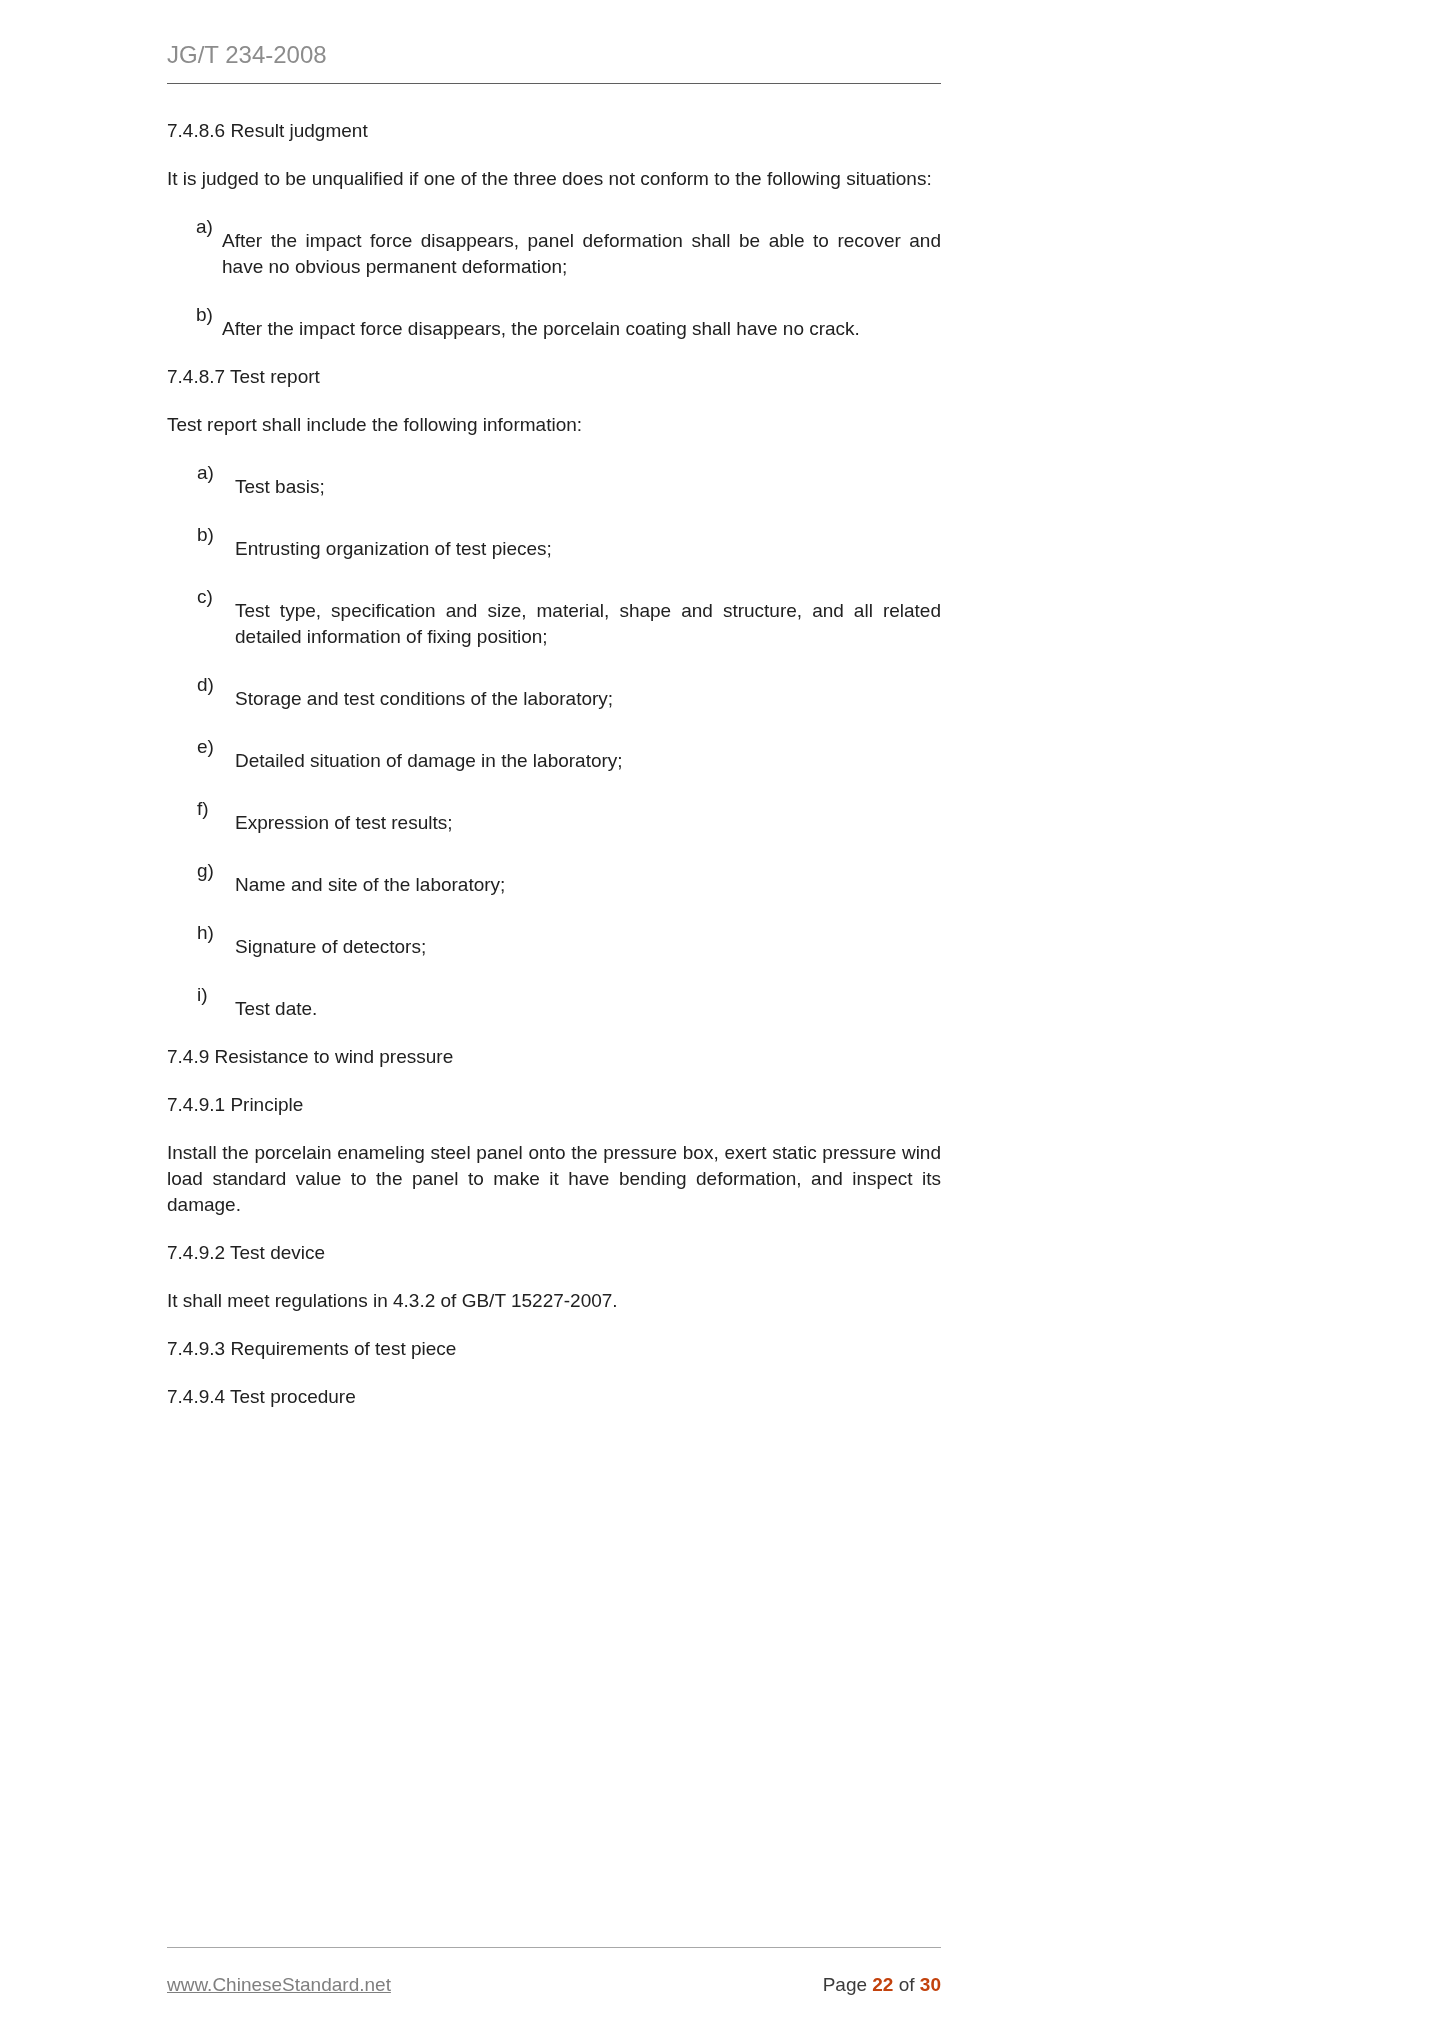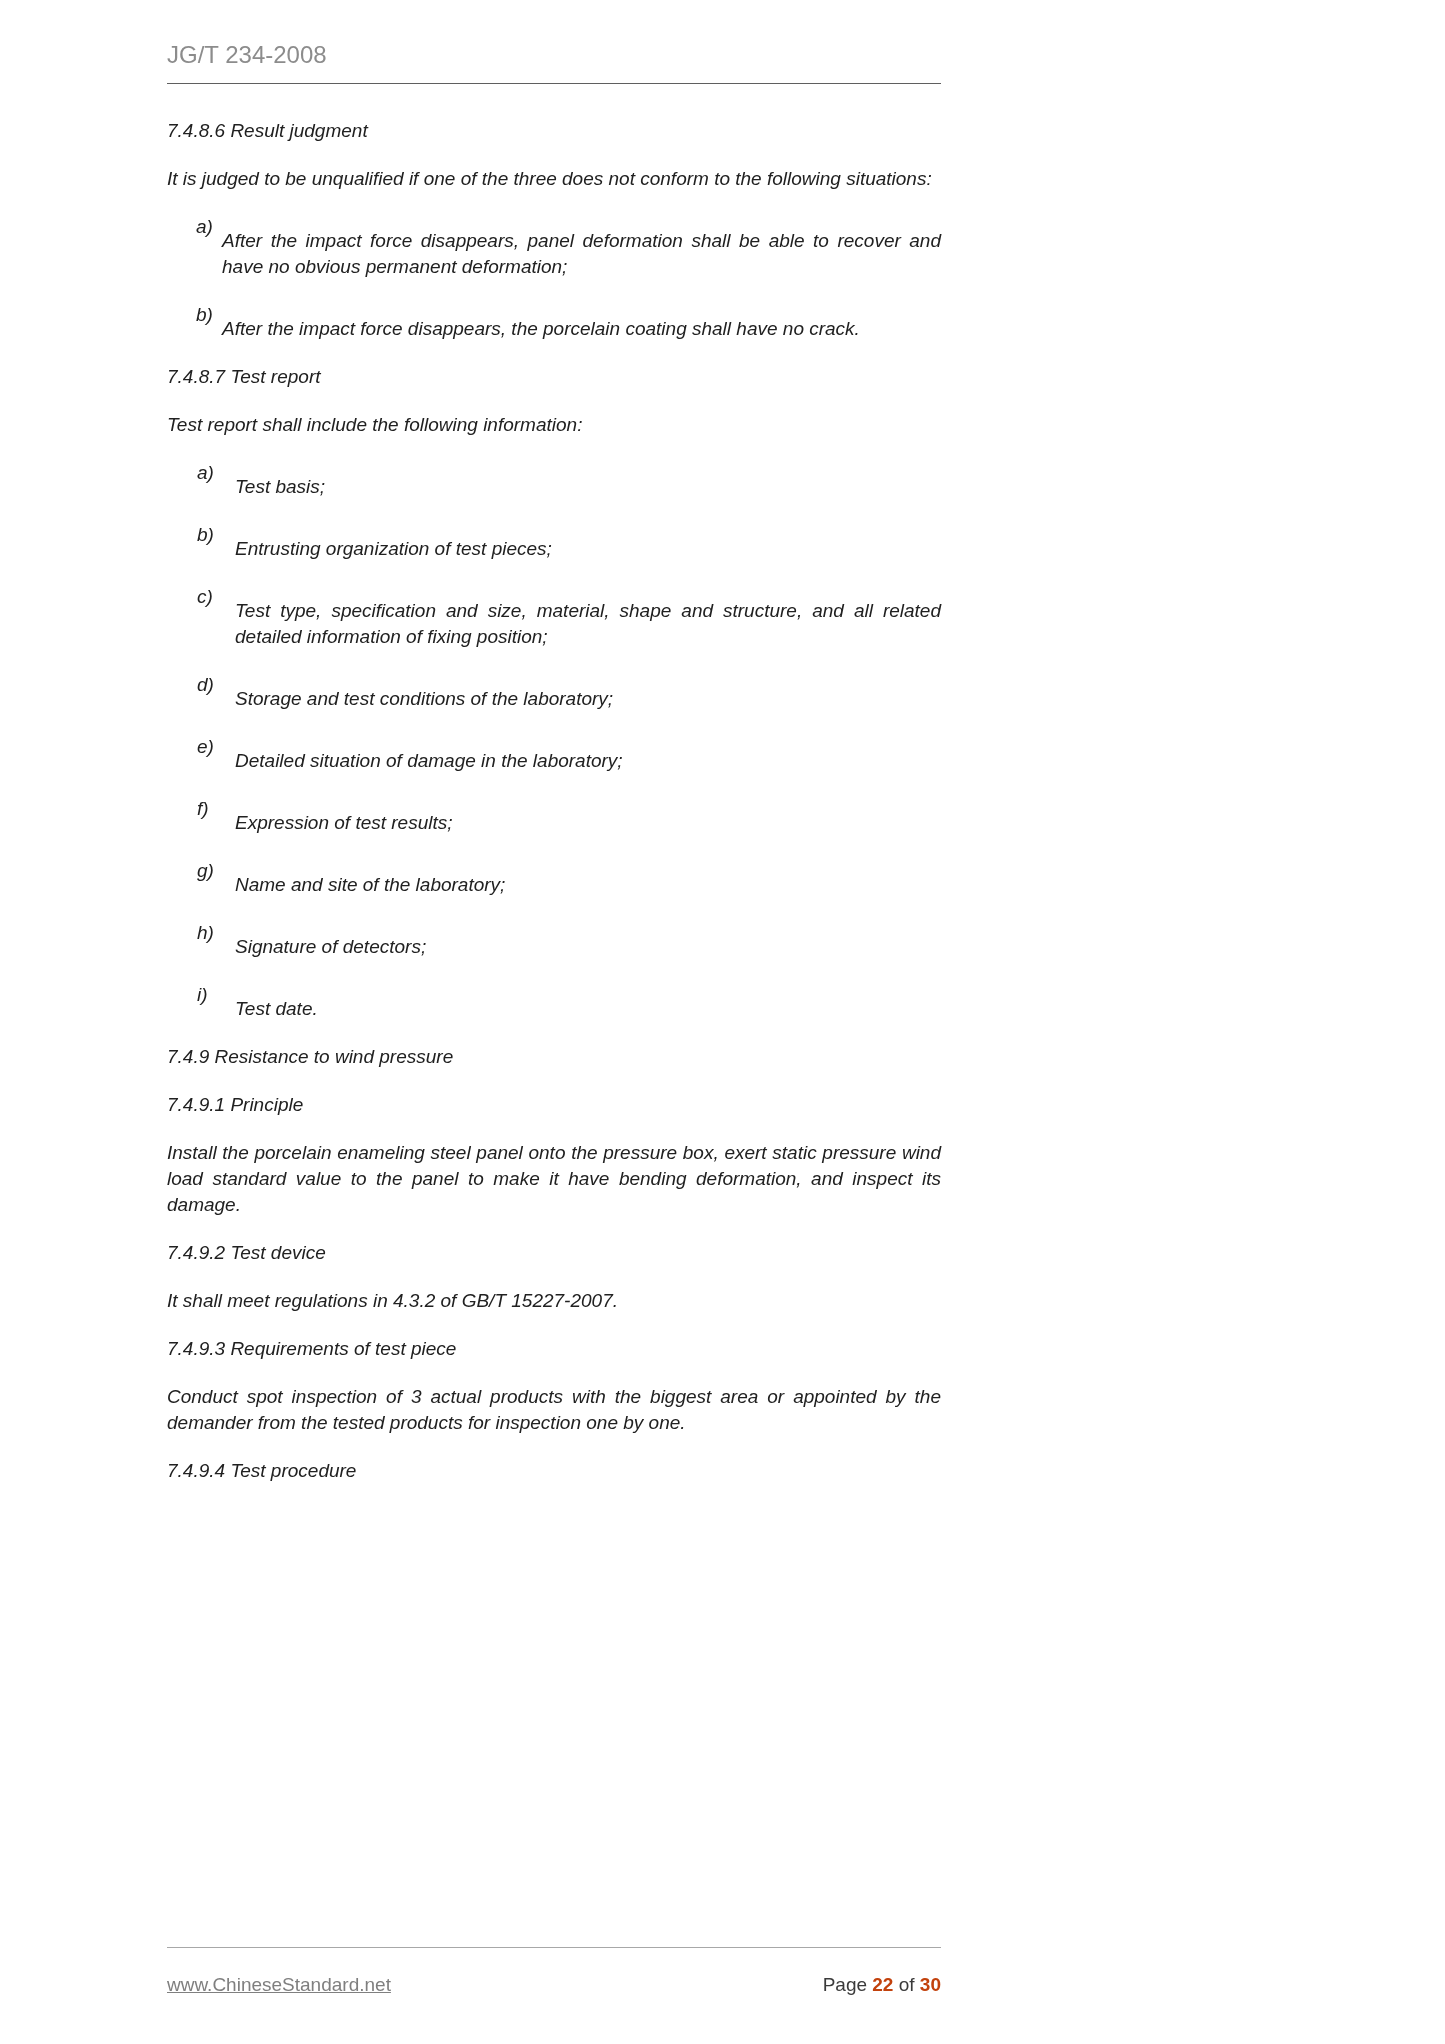--- a/index.html
+++ b/index.html
@@ -38,21 +38,21 @@
     line-height: 26px;
     margin-top: 12px;
     color: #8c8c8c;
   }
   .header-rule {
     border: none;
     border-top: 1px solid #5f5f5f;
     margin-top: 15px;
   }
   
-  .main { padding-top: 34px; font-size: 19px; line-height: 26px; font-style: italic; }
+  .main { padding-top: 34px; font-size: 19px; line-height: 26px; }
   .h    { margin-bottom: 22px; }
   .para { margin-bottom: 22px; text-align: justify; }
   .li   { display: flex; margin-bottom: 22px; }
   .li .mk { flex: 0 0 26px; }
   .li .lt { flex: 1 1 auto; text-align: justify; margin-top: 14px; }
   .li.l1 { margin-left: 29px; }
   .li.l2 { margin-left: 30px; }
   .li.l2 .mk { flex-basis: 38px; }
   
   .footer {
@@ -157,21 +157,20 @@
     <p class="h">7.4.9.1 Principle</p>
 
     <p class="para">Install the porcelain enameling steel panel onto the pressure box, exert static pressure wind load standard value to the panel to make it have bending deformation, and inspect its damage.</p>
 
     <p class="h">7.4.9.2 Test device</p>
 
     <p class="para">It shall meet regulations in 4.3.2 of GB/T 15227-2007.</p>
 
     <p class="h">7.4.9.3 Requirements of test piece</p>
 
-    <p class="para">Conduct spot inspection of 3 actual products with the biggest area or appointed by the demander from the tested products for inspection one by one.</p>
 
     <p class="h">7.4.9.4 Test procedure</p>
 
   </div>
 
   <div class="footer">
     <a class="footer-link">www.ChineseStandard.net</a>
     <div class="page-num">
       <span>Page</span>
       <span class="num">22</span>

